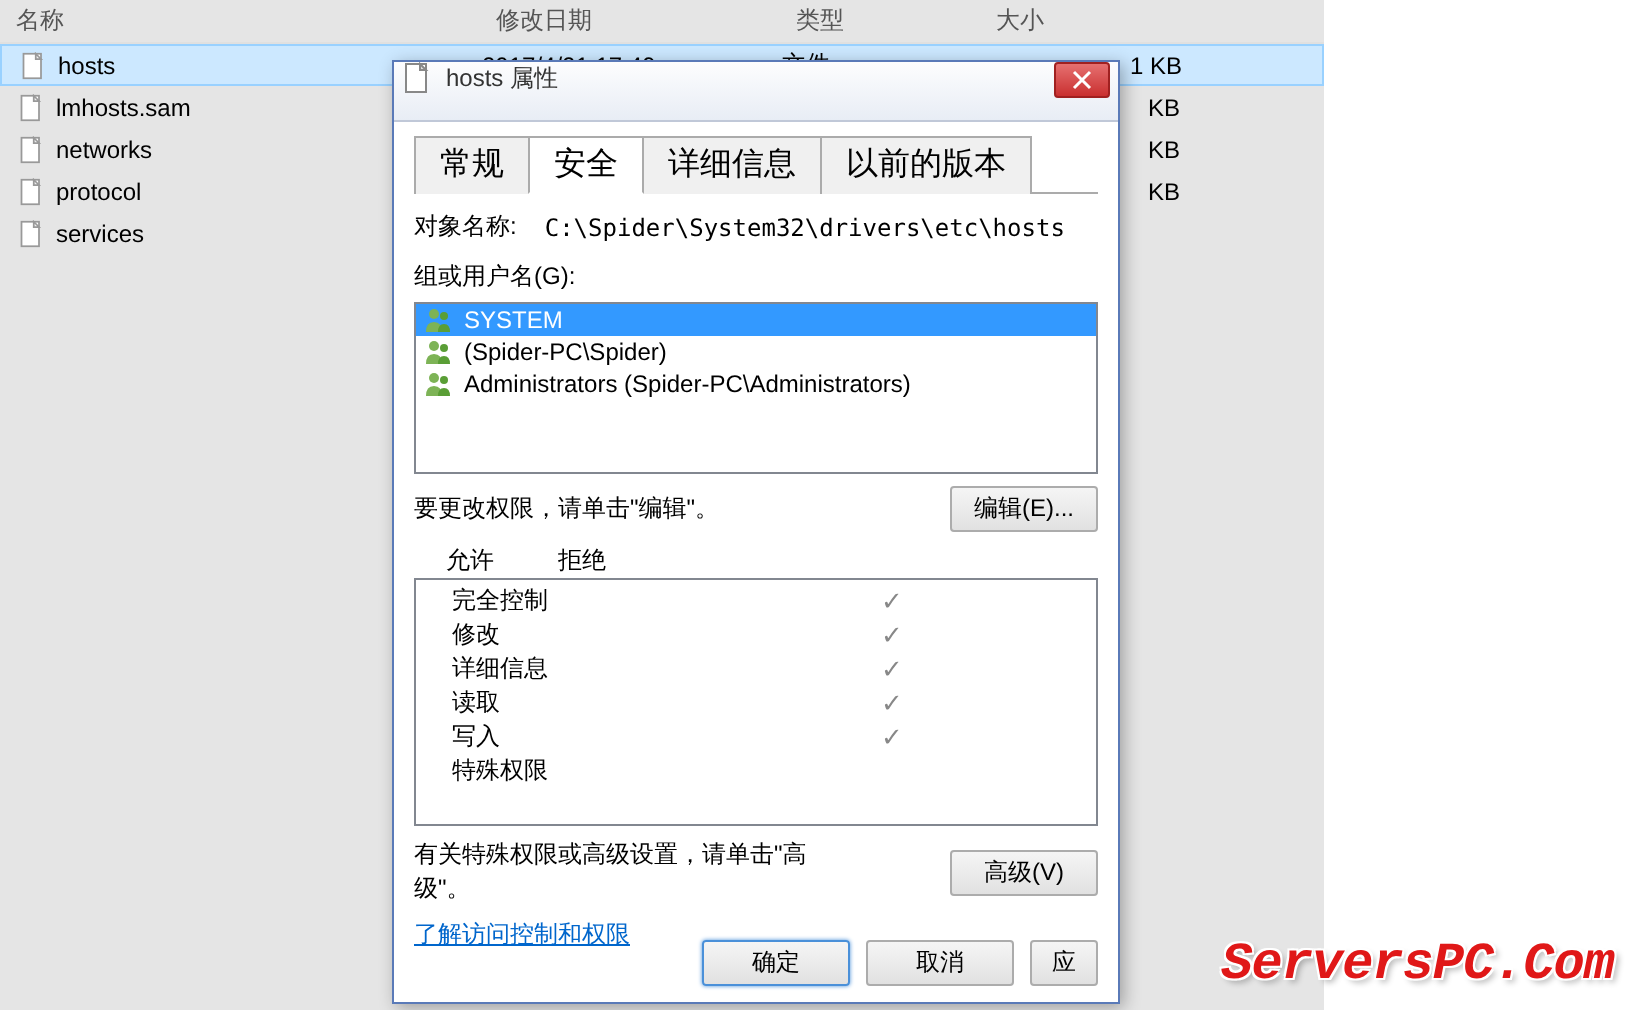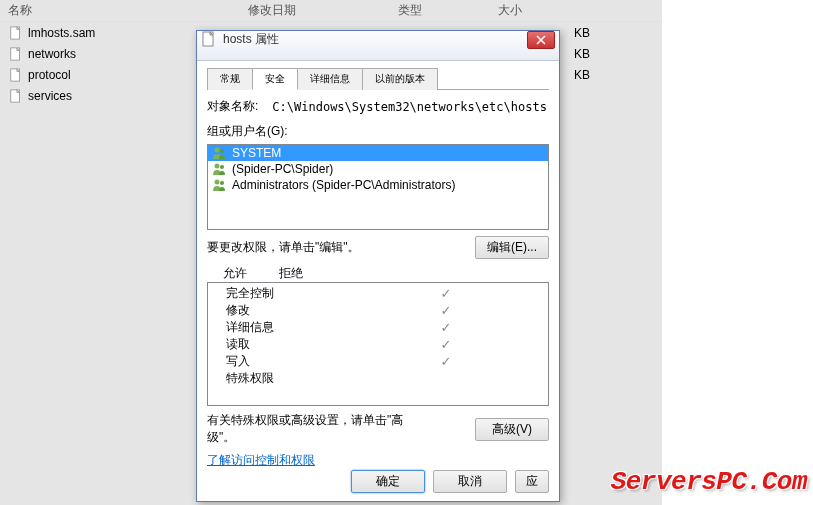--- a/index.html
+++ b/index.html
@@ -29,21 +29,21 @@
     .close-btn { width: 28px; height: 18px; background: linear-gradient(to bottom, #e67070, #c93030);
                  border: 1px solid #a02020; border-radius: 2px; display: flex; align-items: center; 
                  justify-content: center; cursor: pointer; }
     .close-btn svg { width: 10px; height: 10px; }
     
     .dialog-body { padding: 6px 10px 10px 10px; height: calc(100% - 30px); background: #fff; 
                    border-top: none; position: relative; }
     
     
     .tabs { display: flex; border-bottom: 1px solid #ababab; margin-bottom: 8px; }
-    .tab { padding: 3px 12px; font-size: 10px; background: #f0f0f0; border: 1px solid #ababab; 
+    .tab { padding: 3px 12px; font-size: 16px; background: #f0f0f0; border: 1px solid #ababab; 
            border-bottom: none; margin-right: -1px; cursor: pointer; position: relative; top: 1px; text-align: center; }
     .tab.active { background: #fff; border-bottom: 1px solid #fff; z-index: 1; }
     
     
     .row { display: flex; font-size: 12px; margin: 4px 0; align-items: center; }
     .label-text { color: #000; font-size: 12px; }
     .path-text { font-family: SimSun, monospace; font-size: 12px; margin-left: 14px; }
     
     .group-list { border: 1px solid #828790; height: 86px; background: #fff; margin-top: 2px; overflow: hidden; }
     .group-item { display: flex; align-items: center; padding: 1px 4px; font-size: 12px; font-family: SimSun, monospace; }
@@ -81,20 +81,34 @@
 <body>
 
 <div class="explorer">
   <div class="header-row">
     <div class="header-cell col-name">名称</div>
     <div class="header-cell col-date">修改日期</div>
     <div class="header-cell col-type">类型</div>
     <div class="header-cell col-size">大小</div>
   </div>
   <div id="file-rows">
+      <div class="file-row selected">
+        <div class="col-name">
+          <span class="file-icon">
+            <svg viewBox="0 0 16 16">
+              <rect x="2" y="1" width="10" height="14" fill="#fff" stroke="#999"></rect>
+              <path d="M9 1 L12 4 L9 4 Z" fill="#eee" stroke="#999"></path>
+            </svg>
+          </span>
+          <span>hosts</span>
+        </div>
+    <div class="col-date">2017/4/21 17:49</div>
+    <div class="col-type">文件</div>
+    <div class="col-size" style="text-align:right">1 KB</div>
+      </div>
       <div class="file-row">
         <div class="col-name">
           <span class="file-icon">
             <svg viewBox="0 0 16 16">
               <rect x="2" y="1" width="10" height="14" fill="#fff" stroke="#999"></rect>
               <path d="M9 1 L12 4 L9 4 Z" fill="#eee" stroke="#999"></path>
             </svg>
           </span>
           <span>lmhosts.sam</span>
         </div>
@@ -165,21 +179,21 @@
   <div class="dialog-body">
     <div class="tabs" id="tabs">
         <div class="tab">常规</div>
         <div class="tab active">安全</div>
         <div class="tab">详细信息</div>
         <div class="tab">以前的版本</div>
       </div>
 
     <div class="row">
       <span class="label-text">对象名称:</span>
-      <span class="path-text">C:\Windows\System32\networks\etc\hosts</span>
+      <span class="path-text">C:\Spider\System32\drivers\etc\hosts</span>
     </div>
 
     <div class="row" style="margin-top:8px;">
       <span class="label-text">组或用户名(G):</span>
     </div>
     <div class="group-list" id="group-list">
         <div class="group-item selected">
           <span class="group-icon"><svg viewBox="0 0 16 14">
               <circle cx="5" cy="4" r="2.5" fill="#7db356"></circle>
               <path d="M1 13 Q1 8 5 8 Q9 8 9 13 Z" fill="#7db356"></path>

